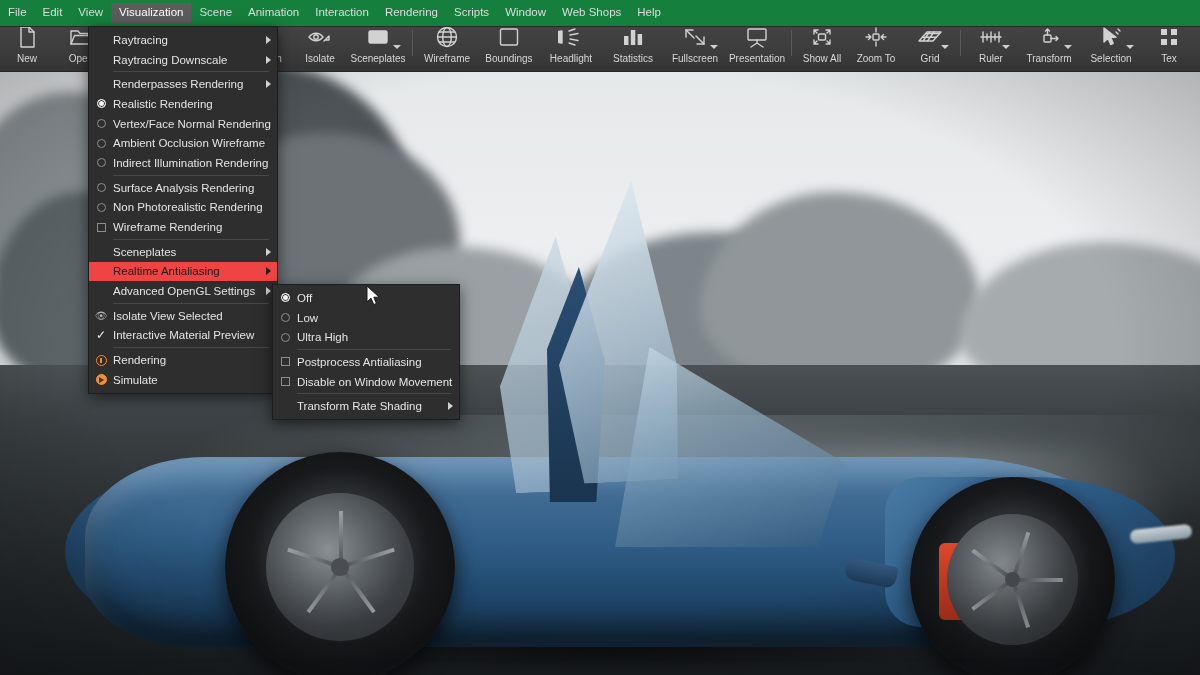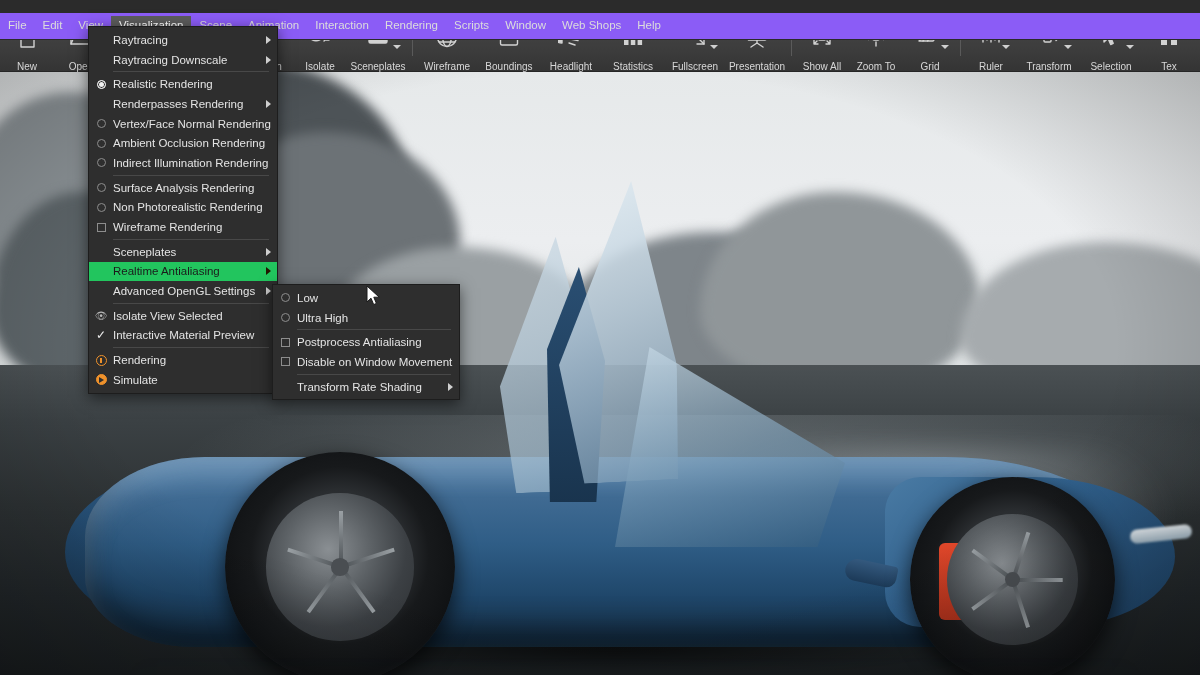--- a/index.html
+++ b/index.html
@@ -6,41 +6,41 @@
   html, body {
     width:1200px; height:675px; overflow:hidden;
     background:#2b2b2b;
     font-family:"Liberation Sans", sans-serif;
     -webkit-font-smoothing:antialiased;
   }
   #app { position:relative; width:1200px; height:675px; overflow:hidden; }
 
   
   .menubar {
-    position:absolute; top:13px; left:0; width:1200px; height:27px;
-    background:#8b5cf6; display:flex; align-items:center;
+    position:absolute; top:0; left:0; width:1200px; height:27px;
+    background:#15803d; display:flex; align-items:center;
     border-bottom:1px solid #2a2a2a; z-index:60;
   }
   .menubar-item {
     font-size:11.5px; color:#dcdcdc; padding:3px 8px 4px 8px;
     line-height:13px; white-space:nowrap; cursor:default;
   }
   .menubar-item.active { background:#5c5c5c; color:#ffffff; }
 
   
   .toolbar {
     position:absolute; top:20px; left:0; width:1200px; height:52px;
     background:linear-gradient(#454545 0%, #3d3d3d 55%, #343434 100%);
     display:flex; align-items:flex-start; z-index:50;
     border-bottom:1px solid #262626;
   }
   .tb-btn {
     width:54px; height:52px; position:relative;
     display:flex; flex-direction:column; align-items:center;
-    justify-content:space-between; padding-top:4px; cursor:default;
+    justify-content:flex-start; padding-top:4px; cursor:default;
   }
   .tb-btn.wide { width:62px; }
   .tb-ico {
     height:26px; width:30px; display:flex; align-items:center; justify-content:center;
     color:#d2d2d2;
   }
   .tb-ico svg { display:block; }
   .tb-label {
     font-size:10px; color:#d8d8d8; line-height:11px; margin-top:3px;
     white-space:nowrap; max-width:62px; overflow:hidden; text-overflow:clip;
@@ -200,21 +200,21 @@
     box-shadow:0 4px 14px rgba(0,0,0,.55);
     z-index:80; padding:3px 0;
   }
   .menu-main { left:88px; top:26px; width:190px; }
   .menu-sub  { left:272px; top:284px; width:188px; }
   .menu-item {
     position:relative; height:19.7px; display:flex; align-items:center;
     padding:0 6px 0 0; font-size:11.5px; color:#e4e4e4; cursor:default;
     white-space:nowrap;
   }
-  .menu-item.highlight { background:#22c55e; color:#1b1b1b; }
+  .menu-item.highlight { background:#ef4444; color:#1b1b1b; }
   .mi-marker {
     width:24px; min-width:24px; height:100%;
     display:flex; align-items:center; justify-content:center;
   }
   .mi-label { flex:1; line-height:14px; }
   .mi-arrow {
     width:0; height:0; margin-left:6px;
     border-top:4px solid transparent; border-bottom:4px solid transparent;
     border-left:5px solid #cfcfcf;
   }
@@ -535,41 +535,41 @@
         <div class="mi-label">Raytracing</div>
         <div class="mi-arrow"></div>
       </div>
       <div class="menu-item">
         <div class="mi-marker"></div>
         <div class="mi-label">Raytracing Downscale</div>
         <div class="mi-arrow"></div>
       </div>
       <div class="menu-sep"></div>
       <div class="menu-item">
-        <div class="mi-marker">
-          <span class="radio on"></span>
-        </div>
-        <div class="mi-label">Realistic Rendering</div>
-      </div>
-      <div class="menu-item">
         <div class="mi-marker"></div>
         <div class="mi-label">Renderpasses Rendering</div>
         <div class="mi-arrow"></div>
       </div>
       <div class="menu-item">
         <div class="mi-marker">
+          <span class="radio on"></span>
+        </div>
+        <div class="mi-label">Realistic Rendering</div>
+      </div>
+      <div class="menu-item">
+        <div class="mi-marker">
           <span class="radio"></span>
         </div>
         <div class="mi-label">Vertex/Face Normal Rendering</div>
       </div>
       <div class="menu-item">
         <div class="mi-marker">
           <span class="radio"></span>
         </div>
-        <div class="mi-label">Ambient Occlusion Rendering</div>
+        <div class="mi-label">Ambient Occlusion Wireframe</div>
       </div>
       <div class="menu-item">
         <div class="mi-marker">
           <span class="radio"></span>
         </div>
         <div class="mi-label">Indirect Illumination Rendering</div>
       </div>
       <div class="menu-sep"></div>
       <div class="menu-item">
         <div class="mi-marker">
@@ -631,20 +631,26 @@
         <div class="mi-marker">
           <span class="circ-ico play">
             <span class="tri"></span>
           </span>
         </div>
         <div class="mi-label">Simulate</div>
       </div>
     </div>
 
   <div class="menu-panel menu-sub" id="menu-sub">
+      <div class="menu-item">
+        <div class="mi-marker">
+          <span class="radio on"></span>
+        </div>
+        <div class="mi-label">Off</div>
+      </div>
       <div class="menu-item">
         <div class="mi-marker">
           <span class="radio"></span>
         </div>
         <div class="mi-label">Low</div>
       </div>
       <div class="menu-item">
         <div class="mi-marker">
           <span class="radio"></span>
         </div>

